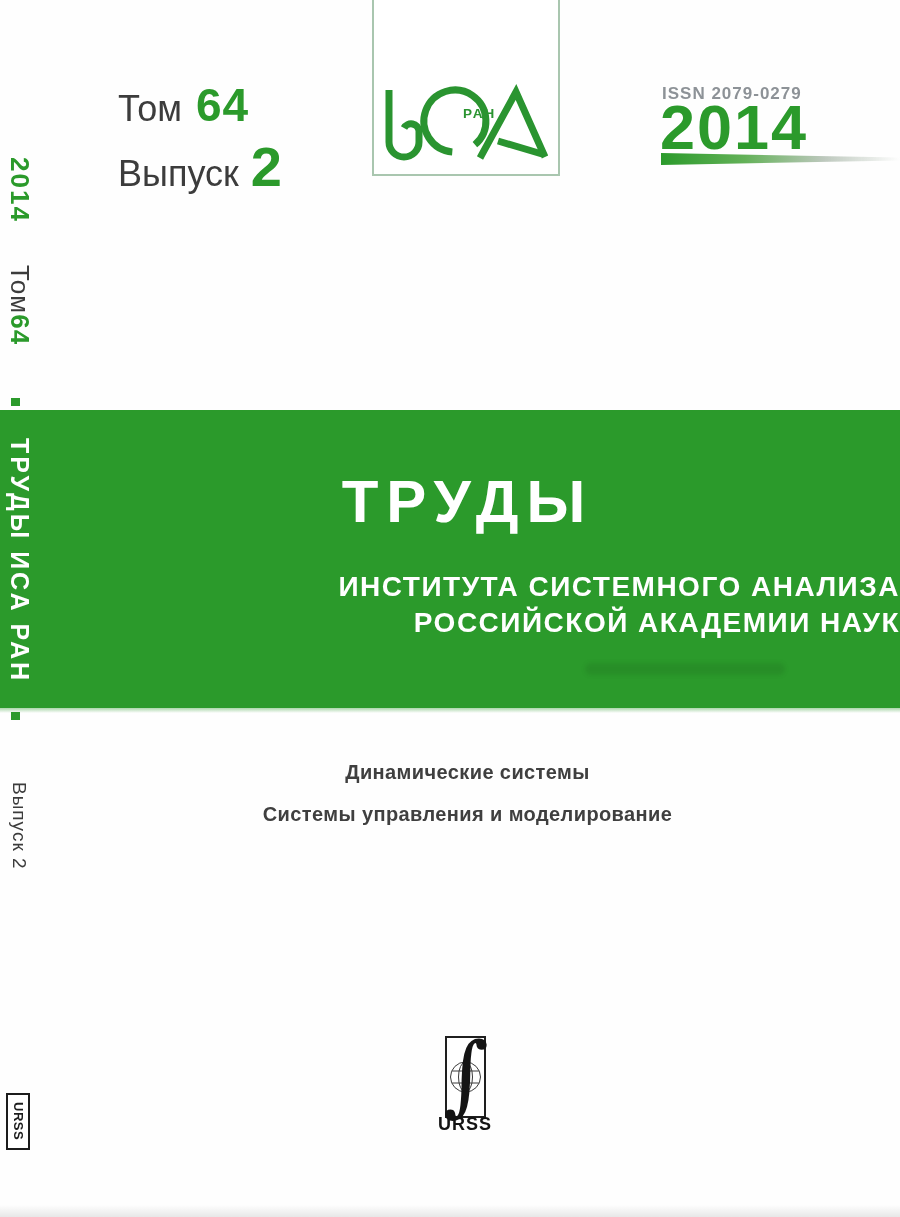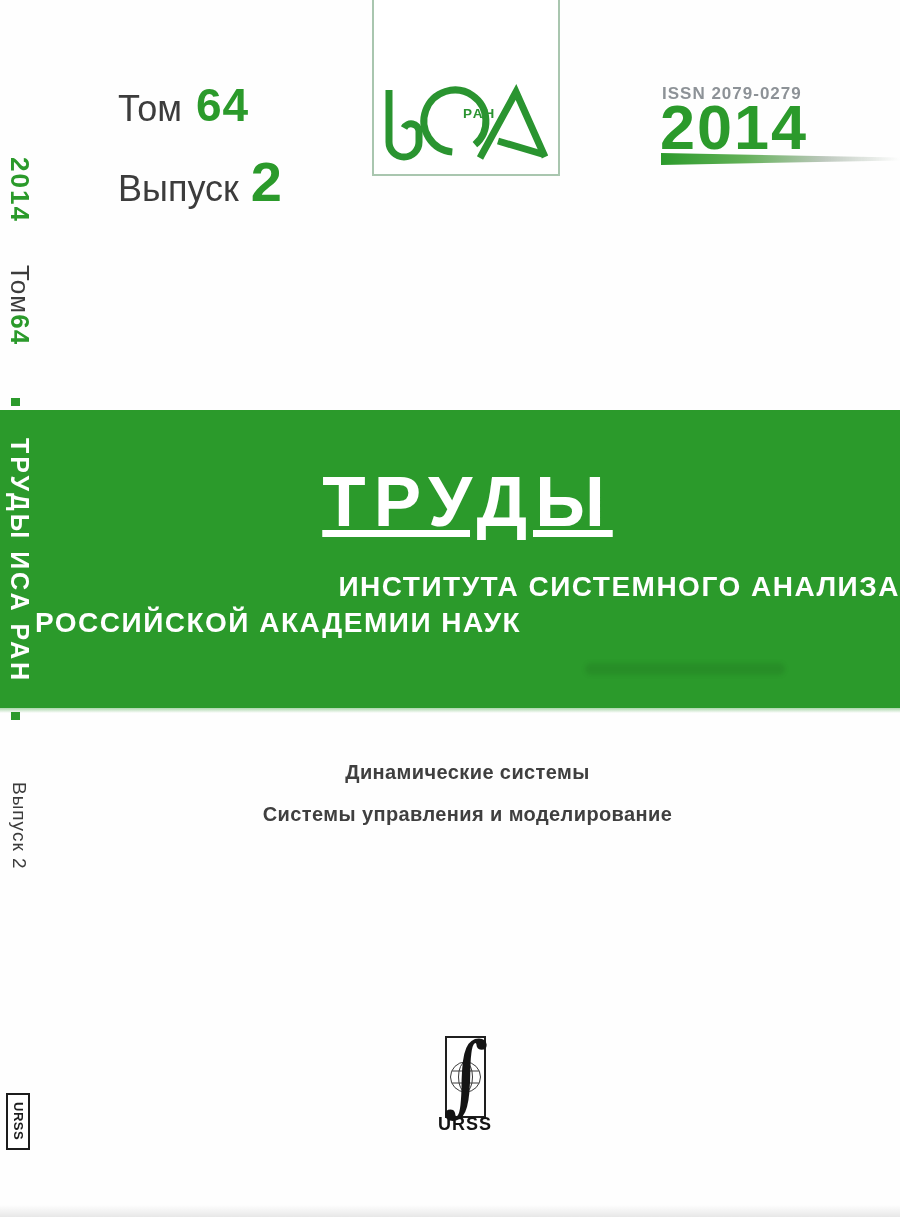--- a/index.html
+++ b/index.html
@@ -24,40 +24,40 @@
   .spine-urss{left:6px;top:1093px;width:20px;height:53px;border:2px solid #1c1c1c;
     display:flex;align-items:center;justify-content:center;background:#fff;}
   .spine-urss span{writing-mode:vertical-rl;font-size:13px;font-weight:bold;color:#1c1c1c;letter-spacing:0.5px;}
 
   
   .head-vol{left:118px;top:78px;}
   .head-row{display:flex;align-items:baseline;}
   .head-word{font-size:36px;color:var(--dark);}
   .head-num1{font-size:46px;font-weight:bold;color:var(--green);margin-left:14px;letter-spacing:1px;}
   .head-num2{font-size:56px;font-weight:bold;color:var(--green);margin-left:12px;}
-  .head-row+.head-row{margin-top:17px;}
+  .head-row+.head-row{margin-top:2px;}
 
   
   .logo-box{left:372px;top:-24px;width:184px;height:196px;border:2px solid #a9c6af;background:#fff;}
   .logo-svg{left:372px;top:0;width:188px;height:175px;}
 
   
   .issn{left:662px;top:84px;font-size:17px;font-weight:bold;color:var(--gray);letter-spacing:1px;}
   .year-big{left:660px;top:96px;font-size:63px;font-weight:bold;color:var(--green);letter-spacing:2px;line-height:1;}
   .swoosh{left:661px;top:153px;width:239px;height:12px;
     background:linear-gradient(to right,var(--green) 0%,#63b158 35%,#bdc8bd 68%,rgba(255,255,255,0) 100%);
     clip-path:polygon(0 0,100% 38%,100% 62%,0 100%);filter:blur(0.7px);}
 
   
   .band{left:0;top:410px;width:900px;height:298px;background:var(--green);z-index:1;}
   .band-title{left:35px;right:0;top:455px;text-align:center;color:#fff;font-weight:bold;
-    font-size:71px;line-height:94px;letter-spacing:8px;z-index:2;text-decoration:underline;}
+    font-size:60px;line-height:94px;letter-spacing:8px;z-index:2;}
   .band-sub1{left:35px;right:0;top:570px;text-align:right;color:#fff;font-weight:bold;
     font-size:28px;line-height:34px;letter-spacing:1.5px;z-index:2;}
-  .band-sub2{left:35px;right:0;top:606px;text-align:left;color:#fff;font-weight:bold;
+  .band-sub2{left:35px;right:0;top:606px;text-align:right;color:#fff;font-weight:bold;
     font-size:28px;line-height:34px;letter-spacing:1.5px;z-index:2;}
   .imprint{left:585px;top:663px;width:200px;height:12px;background:rgba(15,55,15,0.12);
     filter:blur(2px);border-radius:6px;z-index:2;}
   .band-fade{left:0;top:706px;width:900px;height:7px;z-index:2;
     background:linear-gradient(to bottom,rgba(43,154,43,0.55),rgba(255,255,255,0));}
 
   
   .topics{left:35px;right:0;top:752px;text-align:center;}
   .topic{font-size:20px;line-height:41.5px;color:#3f3f3f;font-weight:bold;letter-spacing:0.4px;}
 

